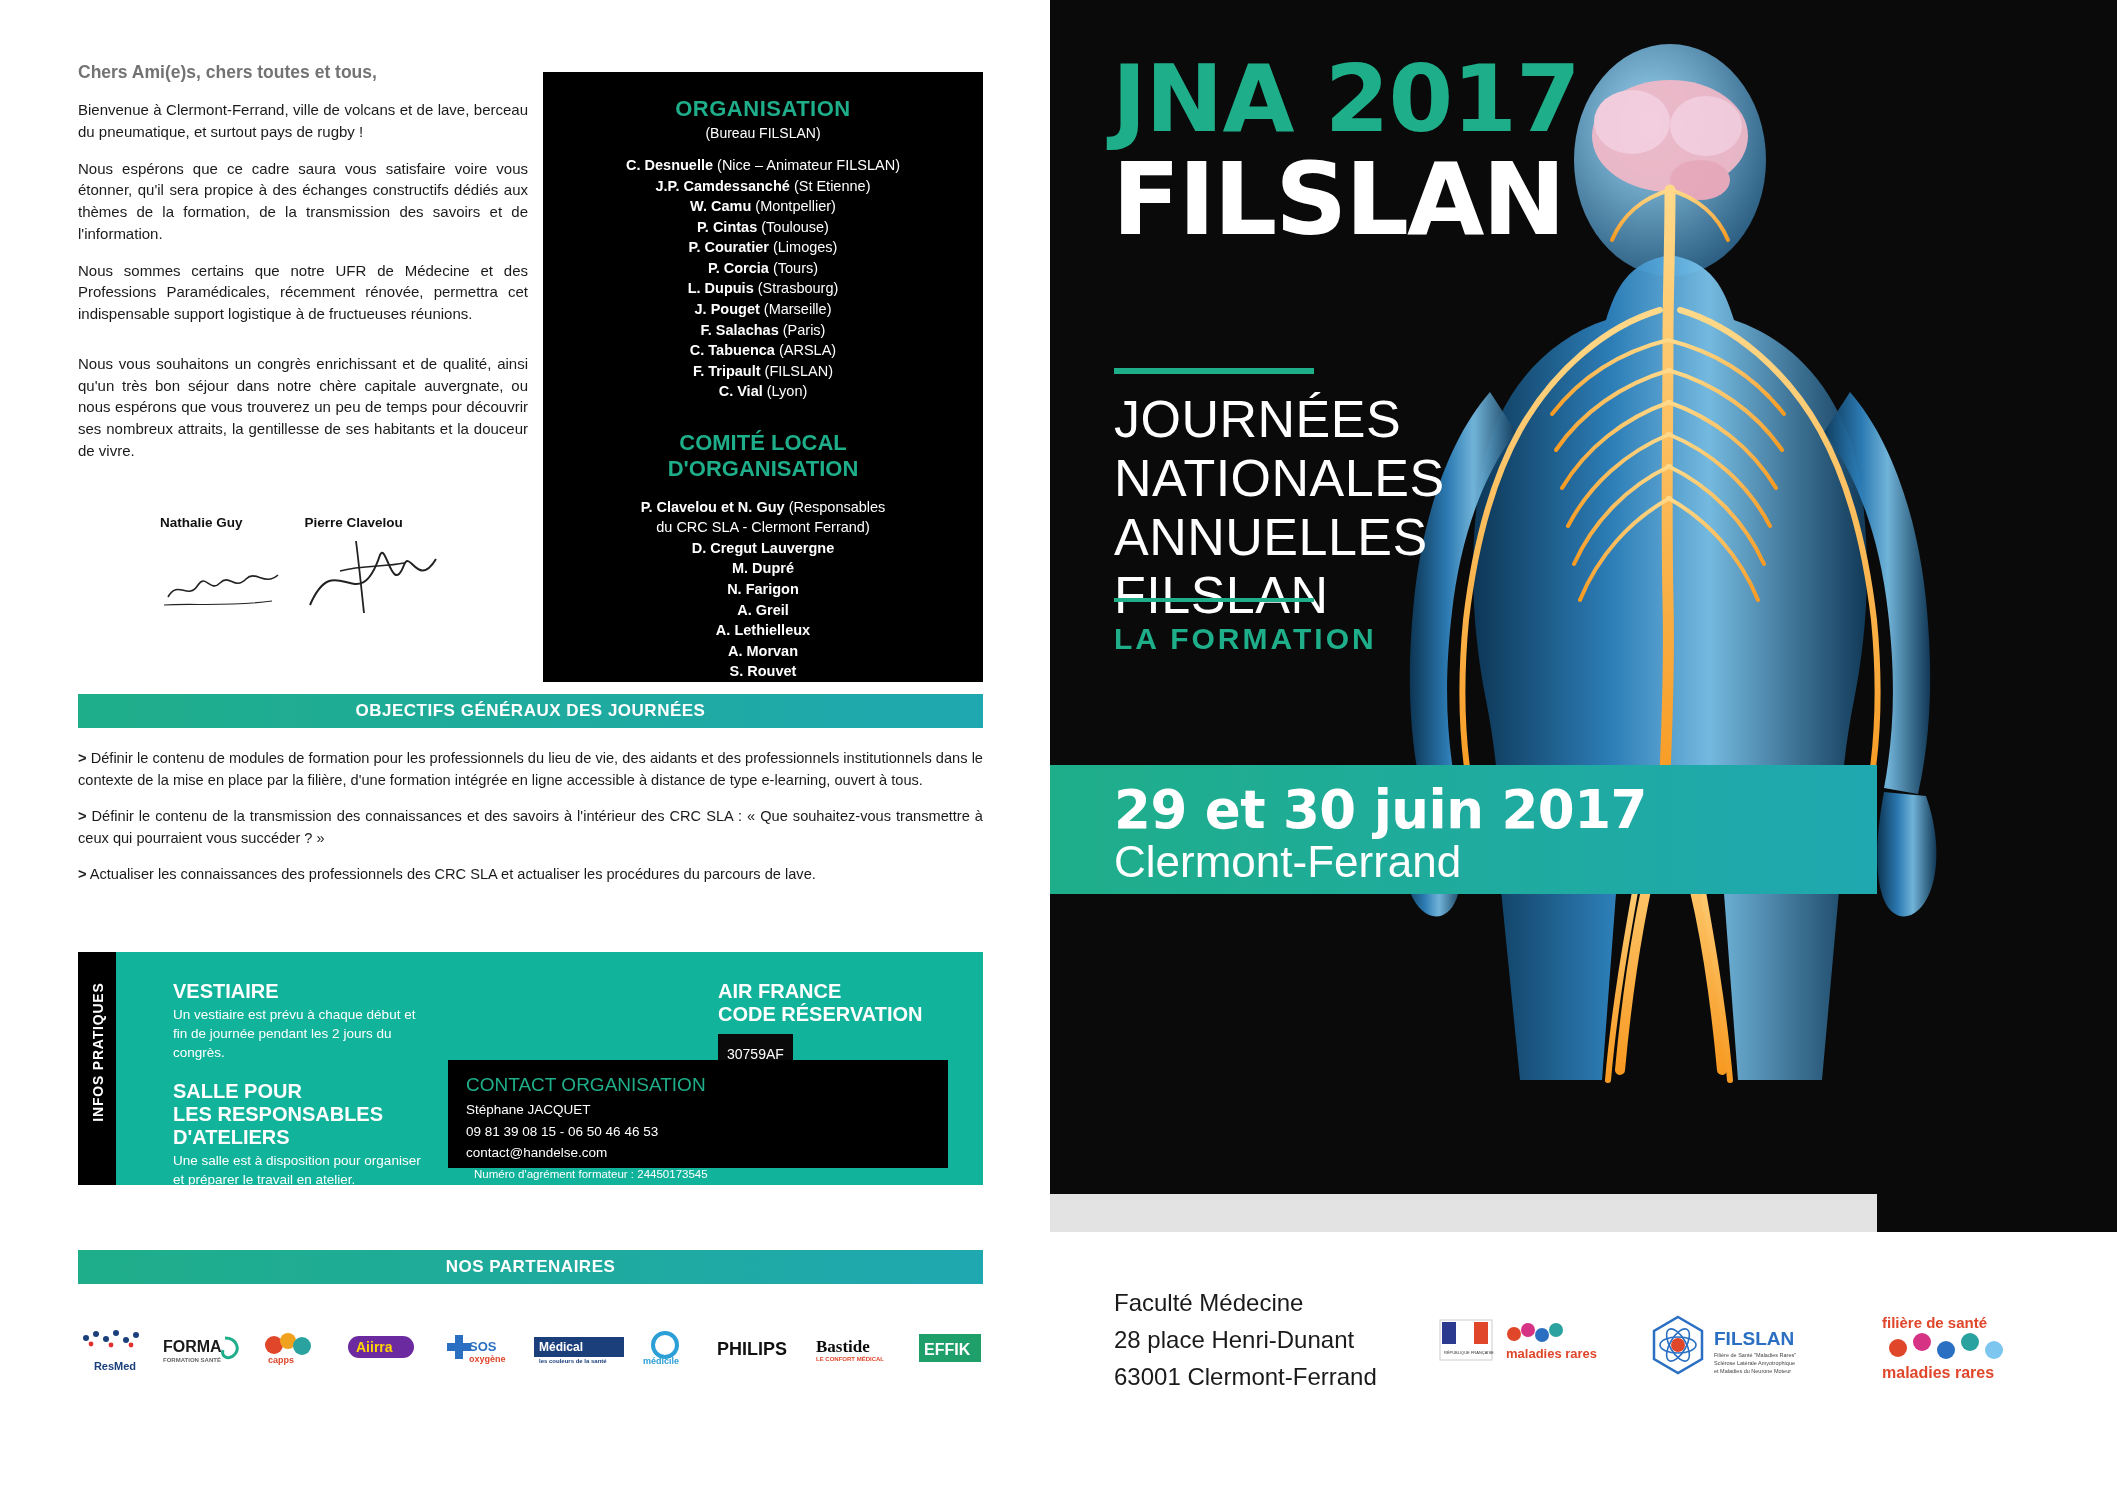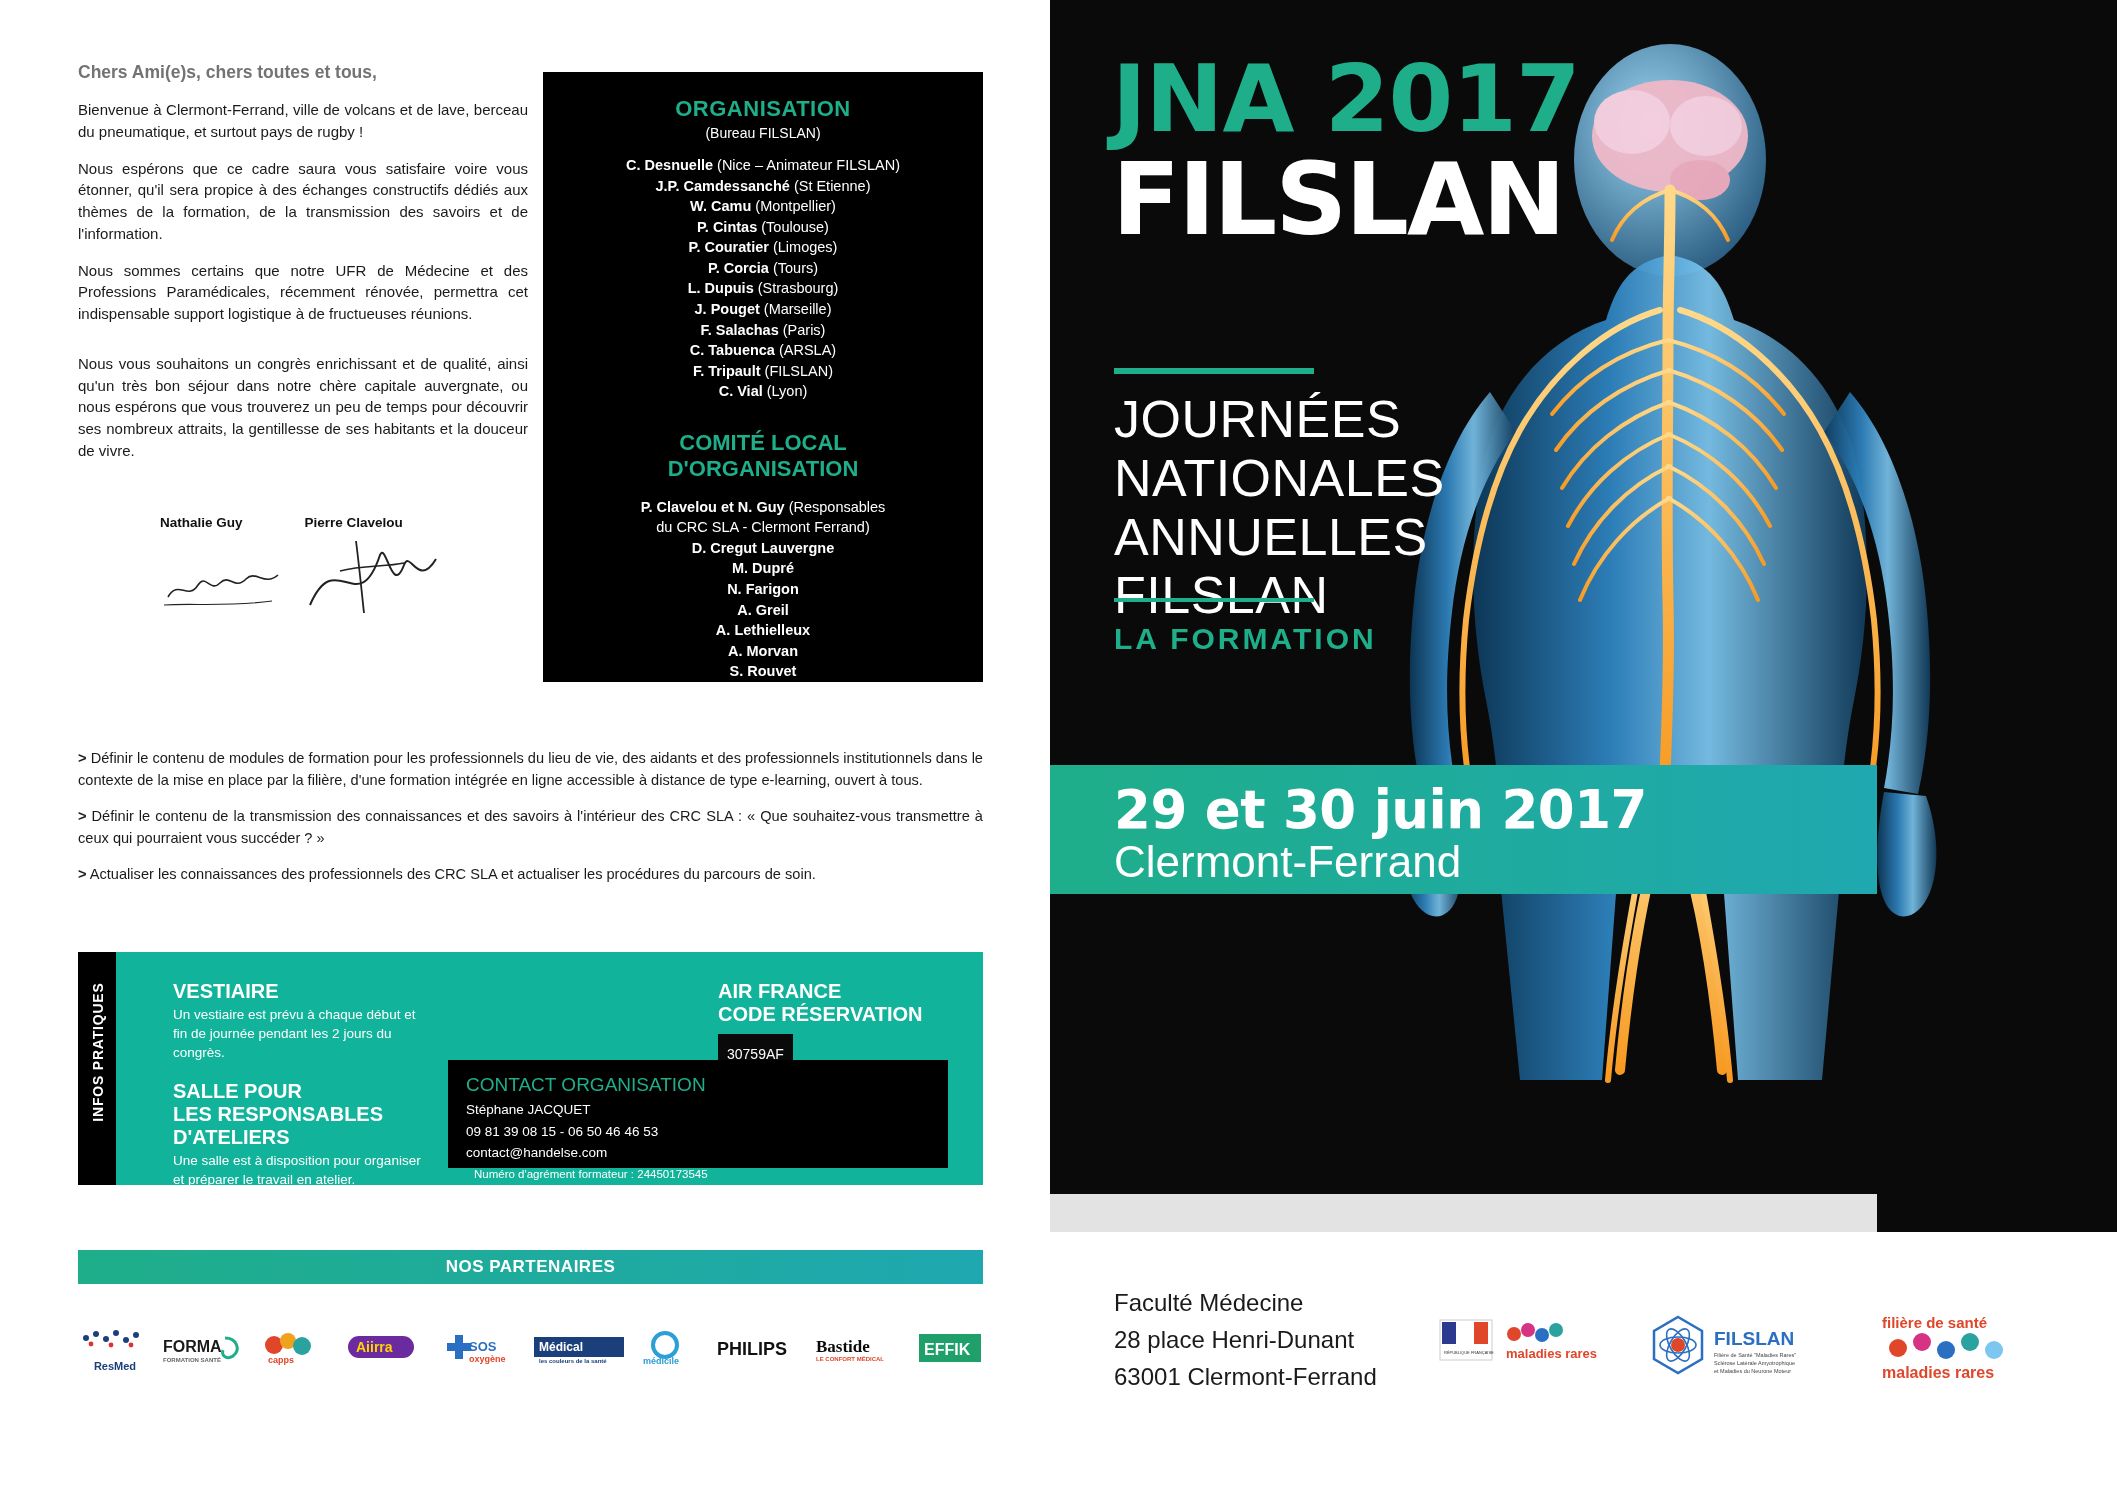--- a/index.html
+++ b/index.html
@@ -243,24 +243,25 @@
           <div><span class="nm">M. Dupré</span></div>
           <div><span class="nm">N. Farigon</span></div>
           <div><span class="nm">A. Greil</span></div>
           <div><span class="nm">A. Lethielleux</span></div>
           <div><span class="nm">A. Morvan</span></div>
           <div><span class="nm">S. Rouvet</span></div>
         </div>
       </div>
     </div>
 
+    <div class="obj-bar">OBJECTIFS GÉNÉRAUX DES JOURNÉES</div>
     <div class="obj-body">
       <p><span class="ar">&gt;</span> <span>Définir le contenu de modules de formation pour les professionnels du lieu de vie, des aidants et des professionnels institutionnels dans le contexte de la mise en place par la filière, d'une formation intégrée en ligne accessible à distance de type e-learning, ouvert à tous.</span></p>
       <p><span class="ar">&gt;</span> <span>Définir le contenu de la transmission des connaissances et des savoirs à l'intérieur des CRC SLA : « Que souhaitez-vous transmettre à ceux qui pourraient vous succéder ? »</span></p>
-      <p><span class="ar">&gt;</span> <span>Actualiser les connaissances des professionnels des CRC SLA et actualiser les procédures du parcours de soin.</span></p>
+      <p><span class="ar">&gt;</span> <span>Actualiser les connaissances des professionnels des CRC SLA et actualiser les procédures du parcours de lave.</span></p>
     </div>
 
     <div class="infos">
       <div class="infos-tab">
         <span>INFOS PRATIQUES</span>
       </div>
 
       <div class="col-vest">
         <h3>VESTIAIRE</h3>
         <p>Un vestiaire est prévu à chaque début et fin de journée pendant les 2 jours du congrès.</p>

